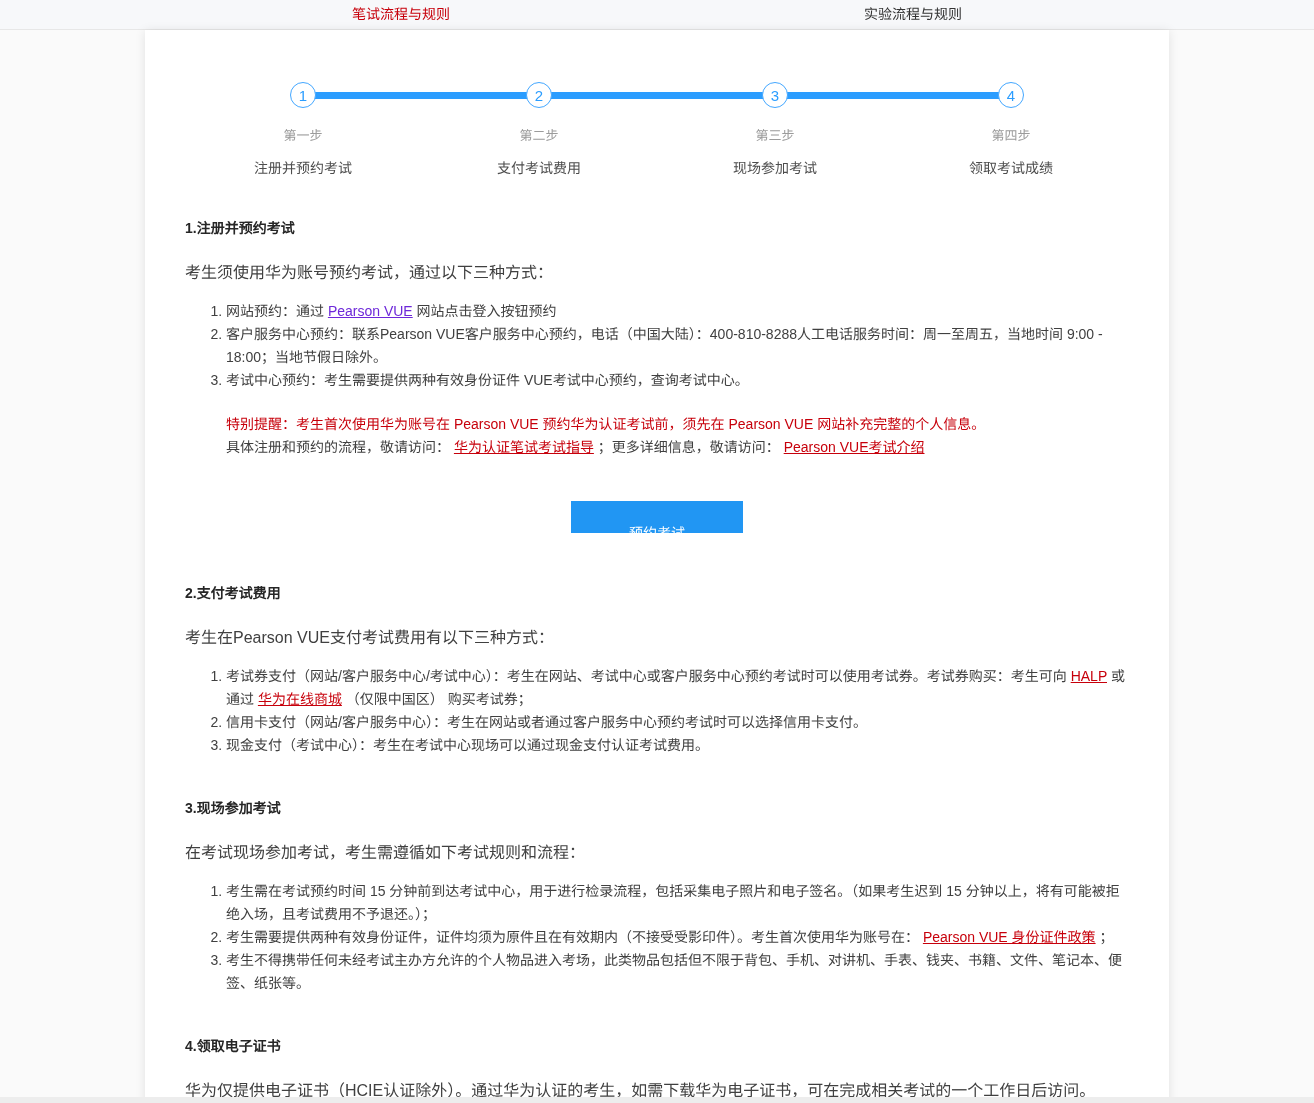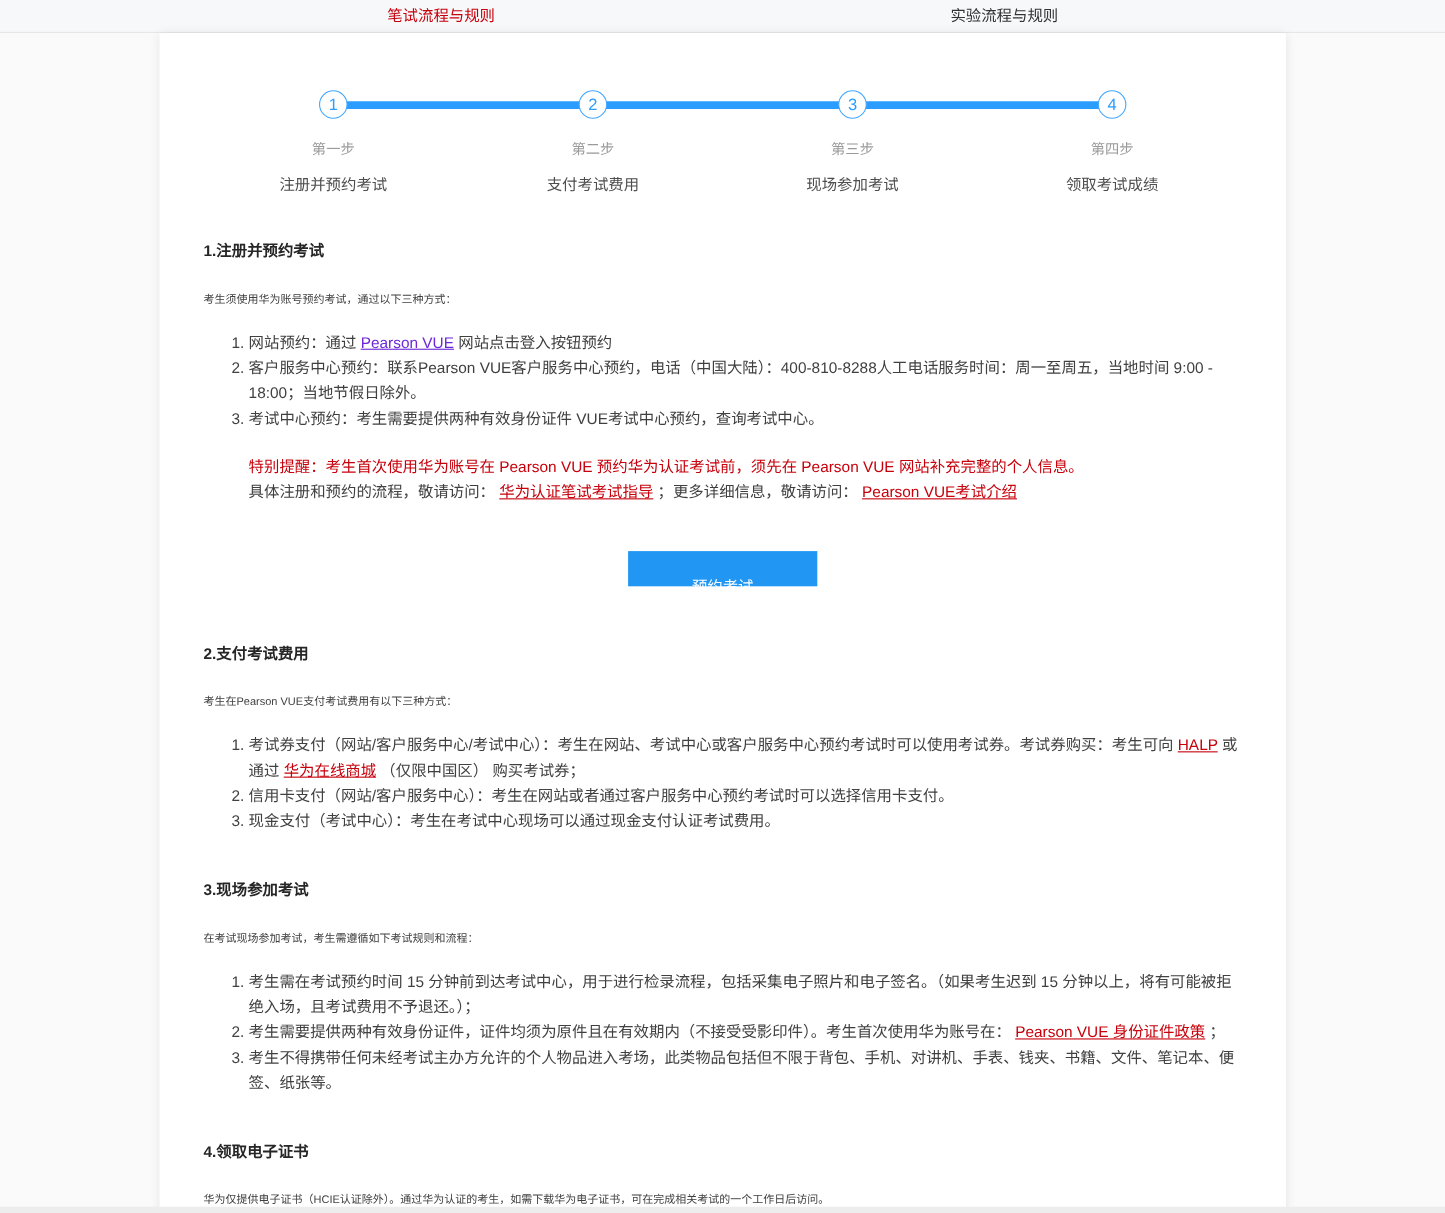--- a/index.html
+++ b/index.html
@@ -31,21 +31,21 @@
   .step-circle {
     width:26px; height:26px; border-radius:50%; border:1px solid #43a7ff;
     background:#fff; color:#2b9dff; font-size:15px;
     display:flex; align-items:center; justify-content:center;
     position:relative; z-index:1;
   }
   .step-label { margin-top:17px; font-size:13px; color:#9b9b9b; }
   .step-title { margin-top:13px; font-size:14px; color:#4d4d4d; }
   
   .section-heading { font-size:14px; font-weight:bold; color:#262626; margin:40px 0 24px; }
-  .intro { font-size:10px; color:#404040; margin:0 0 16px; line-height:23px; }
+  .intro { font-size:16px; color:#404040; margin:0 0 16px; line-height:23px; }
   ol.rules { margin:0; padding-left:41px; font-size:14px; color:#404040; line-height:23px; }
   ol.rules li { padding-left:0; }
   .notice { margin:0 0 0 41px; line-height:23px; font-size:14px; color:#404040; }
   .red-text { color:#c7000b;margin-top:21px; }
   .red-link { color:#c7000b; text-decoration:underline; cursor:pointer; }
   .blue-link { color:#6d28d9; text-decoration:underline; cursor:pointer; }
   .btn-row { text-align:center; margin:42px 0 40px; }
   .btn {
     display:inline-block; background:#2196f3; color:#fff; font-size:14px;
     height:32px; line-height:32px; border:none; cursor:pointer;

